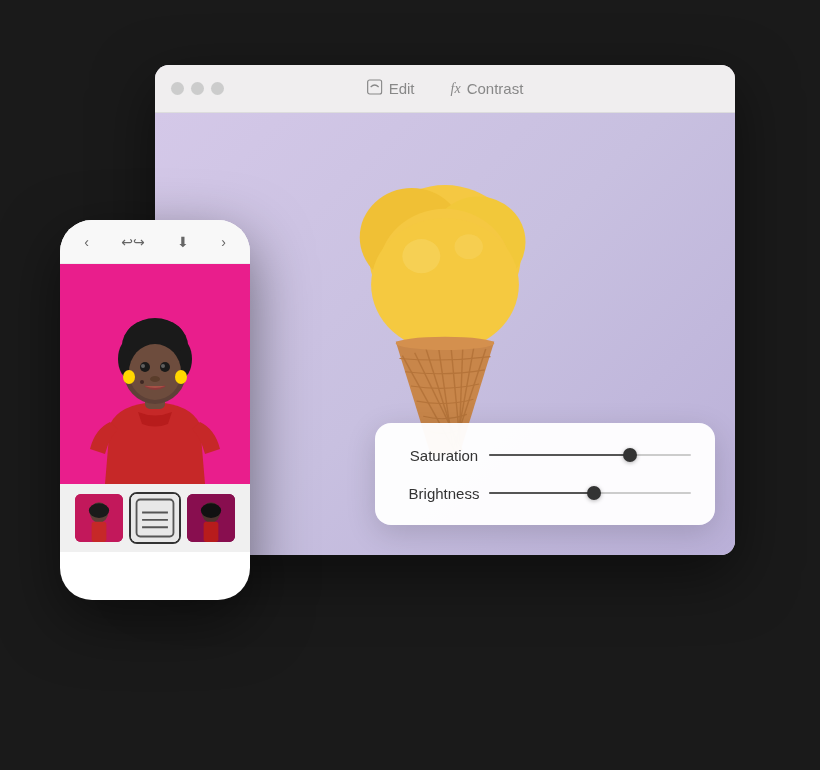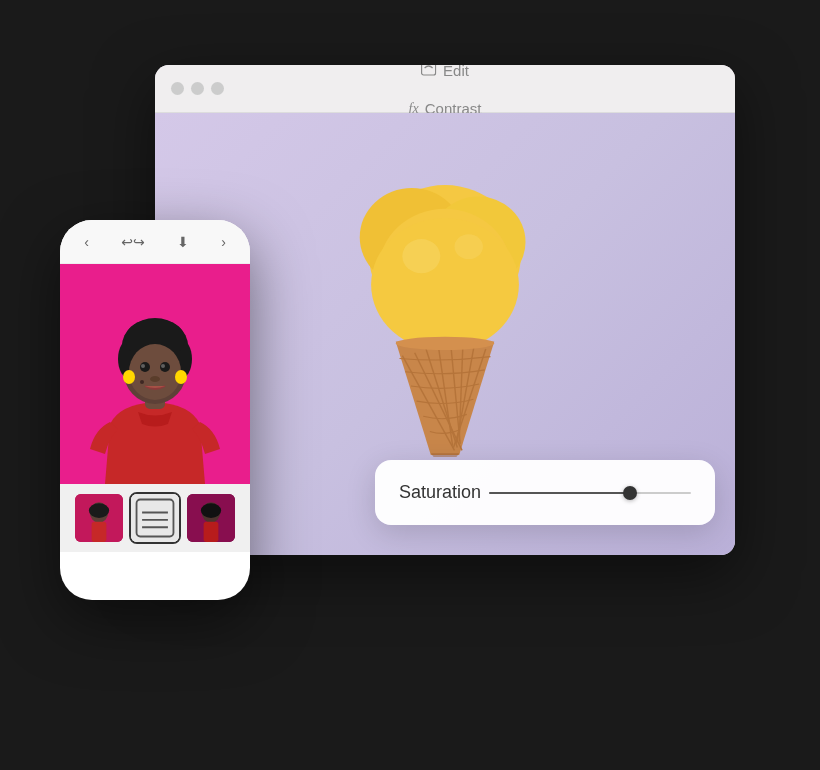--- a/index.html
+++ b/index.html
@@ -50,21 +50,20 @@
       background: #ccc;
     }
 
     .window-tabs {
       display: flex;
       align-items: center;
       gap: 8px;
       position: absolute;
       left: 50%;
       transform: translateX(-50%);
-      flex-direction: column;
     }
 
     .window-tab {
       display: flex;
       align-items: center;
       gap: 6px;
       padding: 6px 14px;
       border-radius: 8px;
       font-size: 15px;
       color: #888;
@@ -120,23 +119,24 @@
       align-items: center;
       margin-bottom: 18px;
     }
 
     .slider-row:last-child {
       margin-bottom: 0;
     }
 
     .slider-label {
       width: 90px;
-      font-size: 18px;
+      font-size: 15px;
       color: #333;
       font-weight: 400;
+      text-align: center;
     }
 
     .slider-track-container {
       flex: 1;
       position: relative;
       height: 20px;
       display: flex;
       align-items: center;
     }
 
@@ -335,20 +335,29 @@
       <div class="slider-row">
         <span class="slider-label">Saturation</span>
         <div class="slider-track-container">
           <div class="slider-track">
             <div class="slider-fill" style="width: 70%;"></div>
             <div class="slider-thumb" style="left: calc(70% - 7px);"></div>
           </div>
         </div>
       </div>
 
+      <div class="slider-row">
+        <span class="slider-label">Brightness</span>
+        <div class="slider-track-container">
+          <div class="slider-track">
+            <div class="slider-fill" style="width: 52%;"></div>
+            <div class="slider-thumb" style="left: calc(52% - 7px);"></div>
+          </div>
+        </div>
+      </div>
 
     </div>
   </div>
 </div>
 
 <div class="mobile-phone">
 
   <div class="phone-toolbar">
     <span class="phone-icon">‹</span>
     <span class="phone-icon">↩↪</span>

